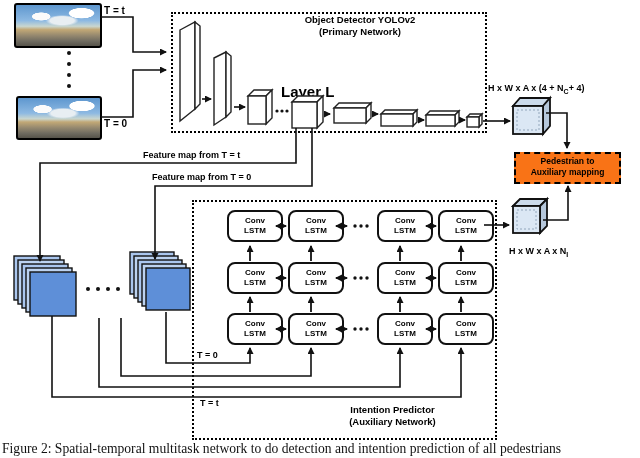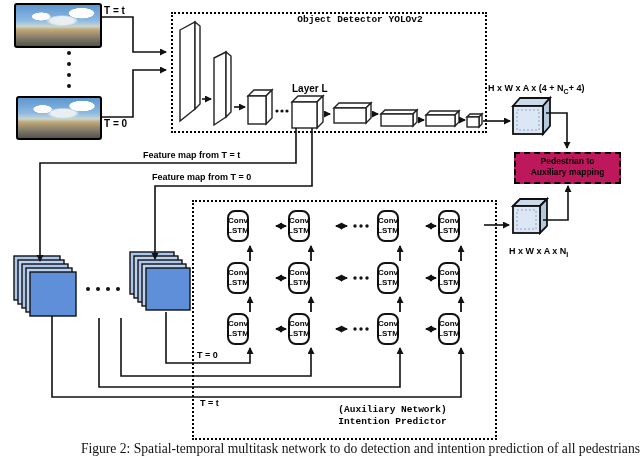--- a/index.html
+++ b/index.html
@@ -7,63 +7,64 @@
        font-family:"Liberation Sans",sans-serif;color:#000;}
   .lbl{position:absolute;font-weight:bold;white-space:nowrap;}
   .photo{position:absolute;border:2px solid #000;border-radius:3px;
     background:
       radial-gradient(ellipse 22px 9px at 78% 20%, #ffffff 55%, rgba(255,255,255,0) 60%),
       radial-gradient(ellipse 16px 7px at 30% 28%, #fbfbfb 55%, rgba(255,255,255,0) 60%),
       radial-gradient(ellipse 30px 10px at 55% 38%, #e8eef2 40%, rgba(255,255,255,0) 55%),
       linear-gradient(to bottom,#5e97cf 0%,#8db9e2 38%,#c9d6cf 52%,#c2a876 60%,#96896f 74%,#6f6b60 88%,#56534a 100%);
   }
   .dashbox{position:absolute;border:2px dotted #000;background:transparent;}
-  .mapbox{position:absolute;border:2px dashed #000;background:#be185d;text-align:center;
+  .mapbox{position:absolute;border:2px dashed #000;background:#f97316;text-align:center;
           font-weight:bold;font-size:8.5px;line-height:1.25;padding-top:2px;}
-  .cell{position:absolute;width:22px;height:32px;box-sizing:border-box;border:2px solid #111;
+  .cell{position:absolute;width:56px;height:32px;box-sizing:border-box;border:2px solid #111;
         border-radius:8px;background:#fff;display:flex;flex-direction:column;align-items:center;
         justify-content:center;font-weight:bold;font-size:8px;line-height:1.2;z-index:2;}
-  .title{position:absolute;font-weight:bold;font-size:9.5px;line-height:1.3;text-align:center;font-family:Liberation Mono, monospace;}
+  .title{position:absolute;font-weight:bold;font-size:9.5px;line-height:1.3;text-align:center;}
   sub{font-size:7px;}
   #caption{position:absolute;left:2px;top:441px;width:638px;height:17px;overflow:hidden;
-           font-family:"Liberation Serif",serif;font-size:13.6px;white-space:nowrap;color:#111;text-align:right;}
+           font-family:"Liberation Serif",serif;font-size:13.6px;white-space:nowrap;color:#111;}
   svg{position:absolute;left:0;top:0;z-index:3;pointer-events:none;}
 </style>
 </head>
 <body>
 
 <div id="fig">
 
   <div class="photo" style="left:14px;top:3px;width:84px;height:41px"></div>
   <div class="photo" style="left:16px;top:96px;width:82px;height:40px"></div>
   <div class="lbl" style="left:104px;top:5px;font-size:10px">T = t</div>
   <div class="lbl" style="left:104px;top:118px;font-size:10px">T = 0</div>
 
   <div class="dashbox" style="left:171px;top:12px;width:312px;height:117px"></div>
   <div class="title" style="left:260px;top:14px;width:200px">
     <div>Object Detector YOLOv2</div>
-  </div>
-  <div class="lbl" style="left:292px;top:83px;font-size:10px">Layer L</div>
+    <div>(Primary Network)</div>
+  </div>
+  <div class="lbl" style="left:281px;top:83px;font-size:15px">Layer L</div>
 
   <div class="lbl" style="left:143px;top:150px;font-size:9px">Feature map from T = t</div>
   <div class="lbl" style="left:152px;top:172px;font-size:9px">Feature map from T = 0</div>
 
   <div class="lbl" style="left:488px;top:83px;font-size:9px">
     <span>H x W x A x (4 + N</span><sub><span>C</span></sub><span>+ 4)</span>
   </div>
 
   <div class="mapbox" style="left:514px;top:152px;width:103px;height:26px">
     <div>Pedestrian to</div>
     <div>Auxiliary mapping</div>
   </div>
 
   <div class="dashbox" style="left:192px;top:200px;width:301px;height:236px"></div>
   <div class="title" style="left:300px;top:404px;width:185px">
+    <div>Intention Predictor</div>
     <div>(Auxiliary Network)</div>
-    <div>Intention Predictor</div>
   </div>
 
   <div class="lbl" style="left:509px;top:246px;font-size:9px">
     <span>H x W x A x N</span><sub><span>I</span></sub>
   </div>
 
   <div class="lbl" style="left:197px;top:350px;font-size:9px">T = 0</div>
   <div class="lbl" style="left:200px;top:398px;font-size:9px">T = t</div>
 
   <div class="cell" style="left:227px;top:210px">

